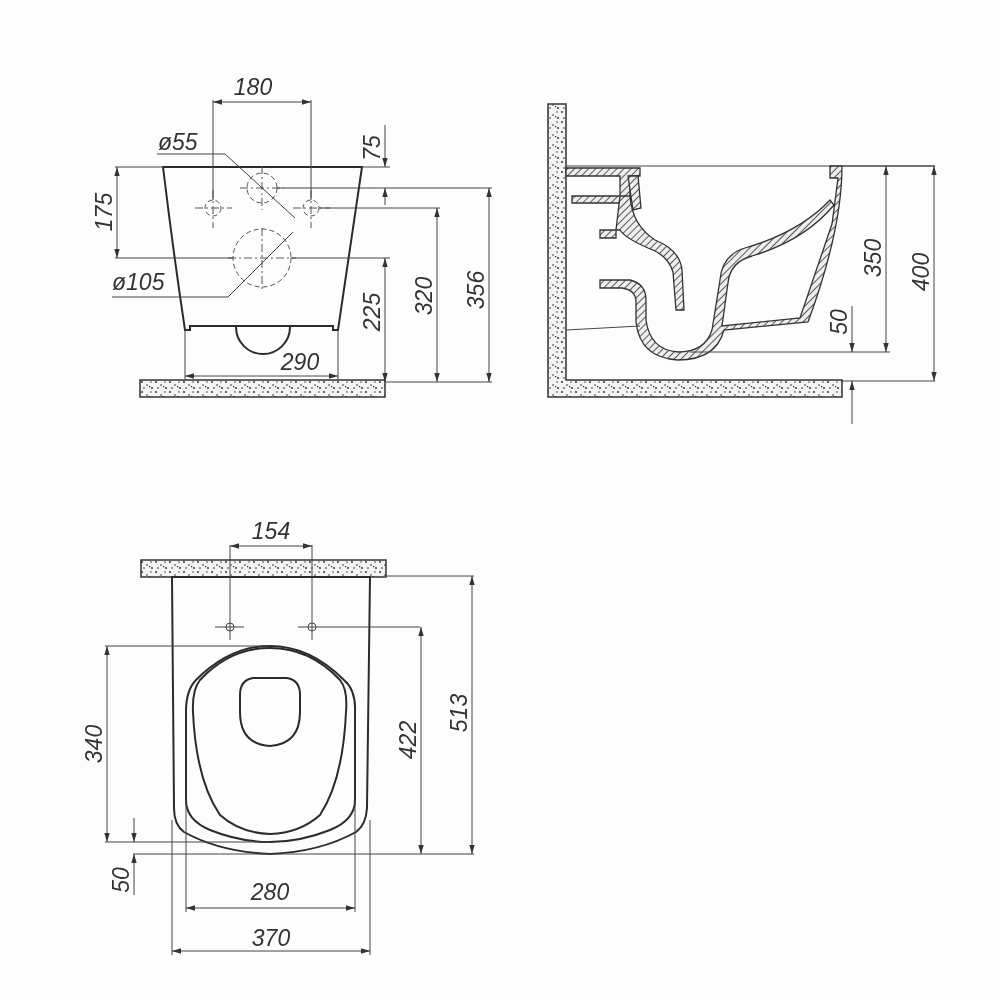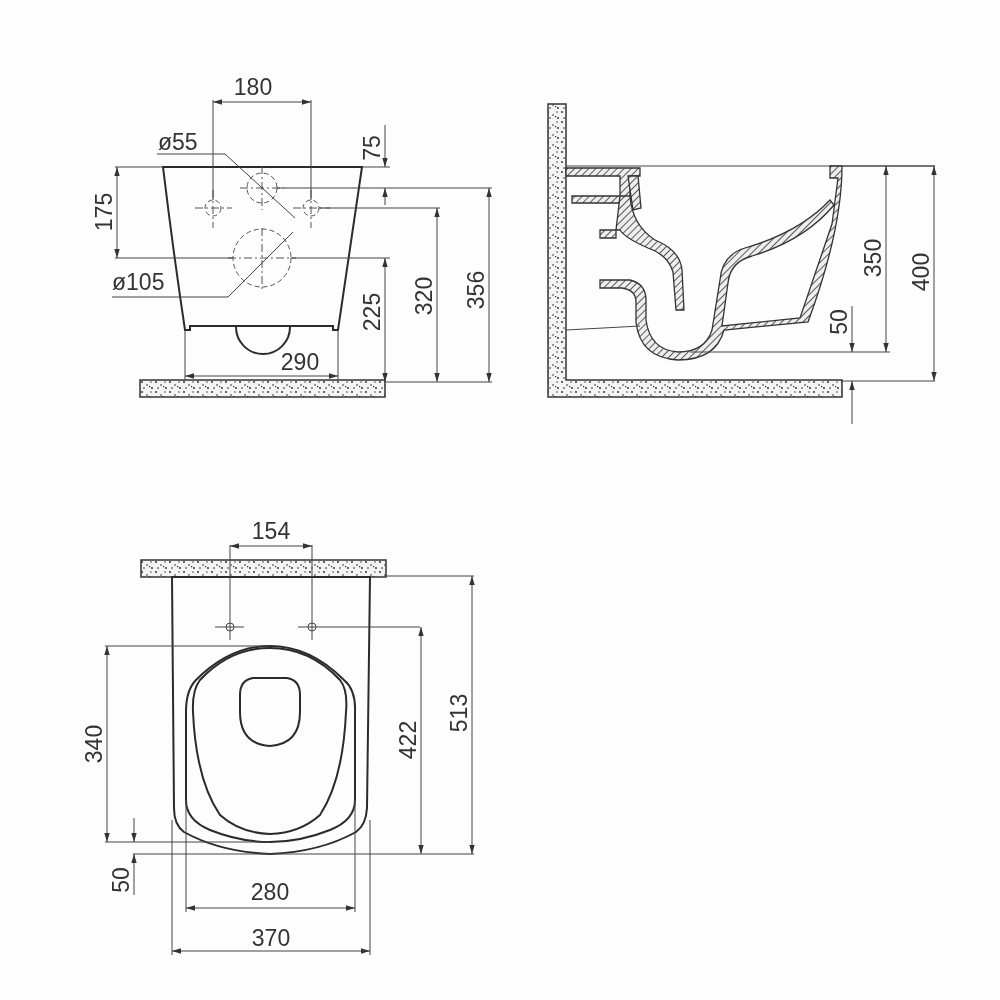--- a/index.html
+++ b/index.html
@@ -1,16 +1,16 @@
 <!DOCTYPE html>
 <html><head>
 <meta charset="utf-8">
 <style>
   html, body { margin: 0; padding: 0; background: #fdfdfd; }
-  #canvas { position: relative; width: 1000px; height: 1000px; background: #fdfdfd; overflow: hidden; }
+  #canvas { position: relative; width: 1000px; height: 1000px; background: #fdfdfd; overflow: hidden; font-style: italic; }
   svg { position: absolute; left: 0; top: 0; }
   .thick { stroke: #2b2b2b; stroke-width: 2; fill: none; }
   .thin { stroke: #444; stroke-width: 1; fill: none; }
   .dash { stroke: #555; stroke-width: 1; fill: none; stroke-dasharray: 5 3; }
   .center { stroke: #555; stroke-width: 1; fill: none; stroke-dasharray: 8 3 2 3; }
   .dim-text { font-family: "Liberation Sans", sans-serif; font-size: 23px; fill: #333; font-stretch: condensed; }
   .wall { fill: url(#speckle); stroke: #333; stroke-width: 1.5; }
   .hatch { fill: url(#hatch); stroke: #333; stroke-width: 1.3; }
 </style>
 </head>

